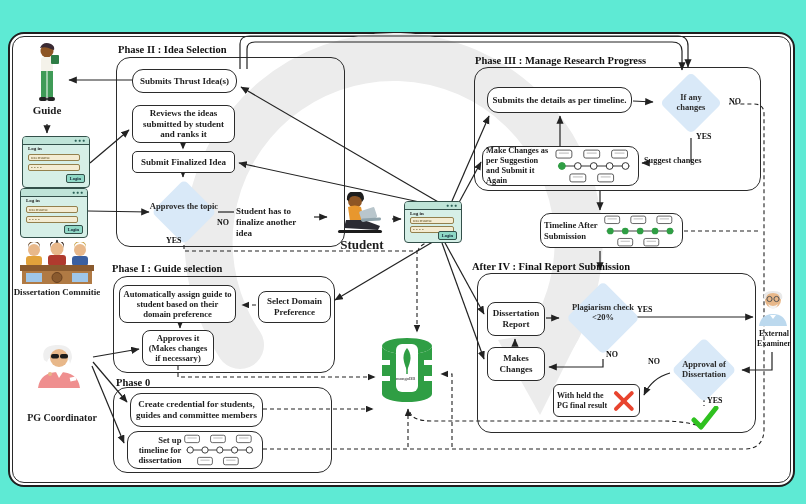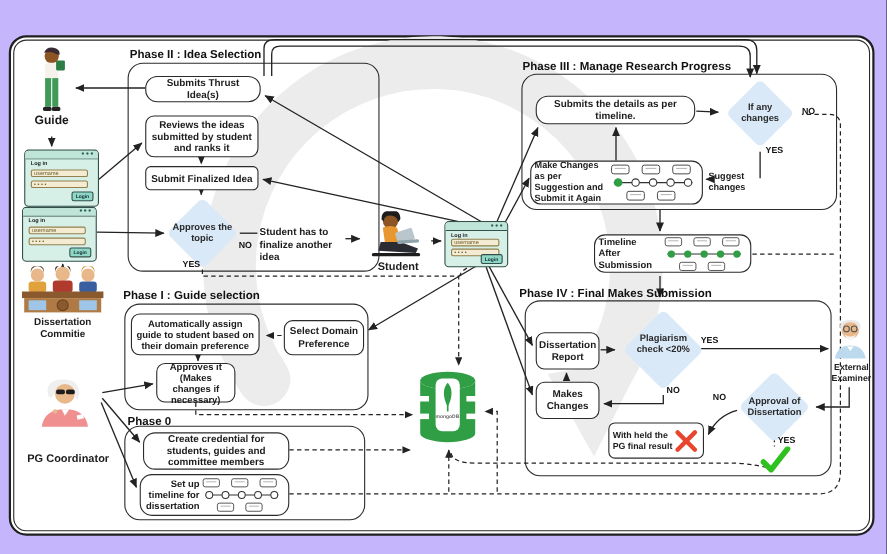--- a/index.html
+++ b/index.html
@@ -1,17 +1,17 @@
 <!DOCTYPE html>
 <html><head>
 <meta charset="utf-8">
 <style>
   html,body{margin:0;padding:0;background:#101112;}
-  .stage{position:relative;width:806px;height:504px;background:#c4b5fd;overflow:hidden;
-         font-family:Liberation Sans, sans-serif;color:#1c1c1c;}
+  .stage{position:relative;width:806px;height:504px;background:#5eead4;overflow:hidden;
+         font-family:Liberation Serif, serif;color:#1c1c1c;}
   .canvas{position:absolute;left:8px;top:32px;width:787px;height:455px;background:#ffffff;
           border:2px solid #1f1f1f;border-radius:16px;box-sizing:border-box;}
   .canvas::before{content:'';position:absolute;inset:2px;border:1.2px solid #2a2a2a;border-radius:12px;}
   .wm{position:absolute;left:8px;top:32px;width:787px;height:455px;border-radius:16px;overflow:hidden;z-index:1;}
   .phasebox{position:absolute;border:1.4px solid #2b2b2b;border-radius:14px;background:transparent;z-index:2;box-sizing:border-box;}
   .ptitle{position:absolute;font-weight:bold;font-size:10.5px;color:#111;z-index:4;white-space:nowrap;}
   .arrows{position:absolute;left:0;top:0;width:806px;height:504px;z-index:3;pointer-events:none;}
   .box{position:absolute;background:#fff;border:1.4px solid #2b2b2b;display:flex;align-items:center;justify-content:center;
        text-align:center;font-weight:bold;font-size:9px;line-height:1.18;z-index:4;box-sizing:border-box;padding:1px 3px;}
   .diamond{position:absolute;background:#d9e9f8;border-radius:5px;transform:rotate(45deg);z-index:4;}
@@ -173,21 +173,21 @@
       <g fill="#2f9e44">
           <circle cx="10" cy="18" r="3.6"></circle>
           <circle cx="26" cy="18" r="3.6"></circle>
           <circle cx="42" cy="18" r="3.6"></circle>
           <circle cx="58" cy="18" r="3.6"></circle>
           <circle cx="74" cy="18" r="3.6"></circle>
         </g>
     </svg>
   </div>
 
-  <div class="ptitle" style="left:472px;top:261px;">Phase IV : Final Makes Submission</div>
+  <div class="ptitle" style="left:472px;top:261px;">After IV : Final Report Submission</div>
   <div class="box" style="left:487px;top:302px;width:58px;height:34px;border-radius:8px;">Dissertation Report</div>
   <div class="diamond" style="left:577px;top:292px;width:52px;height:52px;"></div>
   <div class="dlabel" style="left:570px;top:303px;width:66px;">Plagiarism check &lt;20%</div>
   <div class="lbl" style="left:637px;top:305px;">YES</div>
   <div class="lbl" style="left:606px;top:350px;">NO</div>
   <div class="box" style="left:487px;top:347px;width:58px;height:34px;border-radius:8px;">Makes Changes</div>
   <div class="diamond" style="left:681px;top:347px;width:46px;height:46px;"></div>
   <div class="dlabel" style="left:666px;top:360px;width:76px;">Approval of Dissertation</div>
   <div class="lbl" style="left:648px;top:357px;">NO</div>
   <div class="lbl" style="left:707px;top:396px;">YES</div>
@@ -301,21 +301,21 @@
 
   <svg class="illus" style="left:330px;top:192px;" width="60" height="44" viewBox="0 0 60 44">
     <circle cx="25" cy="9" r="7" fill="#8d5524"></circle>
     <path d="M17,8 q-1,-9 9,-9 q8,0 8,8 l-2,3 q-1,-6 -7,-6 q-6,0 -6,5z" fill="#1d1d1d"></path>
     <path d="M18,15 q7,-3 13,0 l3,13 l-14,1z" fill="#e8972e"></path>
     <path d="M16,28 l18,0 l16,6 l-2,4 l-34,-2z" fill="#2b2b33"></path>
     <rect x="30" y="17" width="16" height="11" rx="1.5" fill="#b9c6cc" transform="rotate(-18 38 22)"></rect>
     <rect x="31" y="26" width="20" height="3" rx="1.5" fill="#8fa3ab" transform="rotate(-4 41 27)"></rect>
     <rect x="8" y="38" width="44" height="3" rx="1.5" fill="#1d1d1d"></rect>
   </svg>
-  <div class="alabel" style="left:338px;top:237px;width:48px;font-size:10px;">Student</div>
+  <div class="alabel" style="left:338px;top:237px;width:48px;font-size:13px;">Student</div>
 
   <div class="loginwin" style="left:404px;top:201px;width:58px;height:42px;">
     <div class="bar"></div>
     <div class="dots">●●●</div>
     <div class="t">Log in</div>
     <div class="f" style="top:15px;width:44px;">username</div>
     <div class="f" style="top:24px;width:44px;">• • • •</div>
     <div class="btn" style="bottom:2px;">Login</div>
   </div>
 

